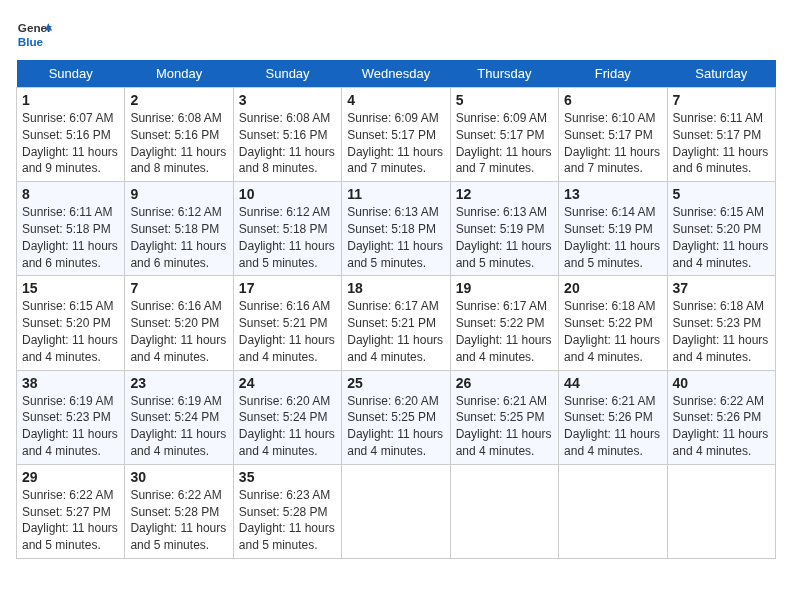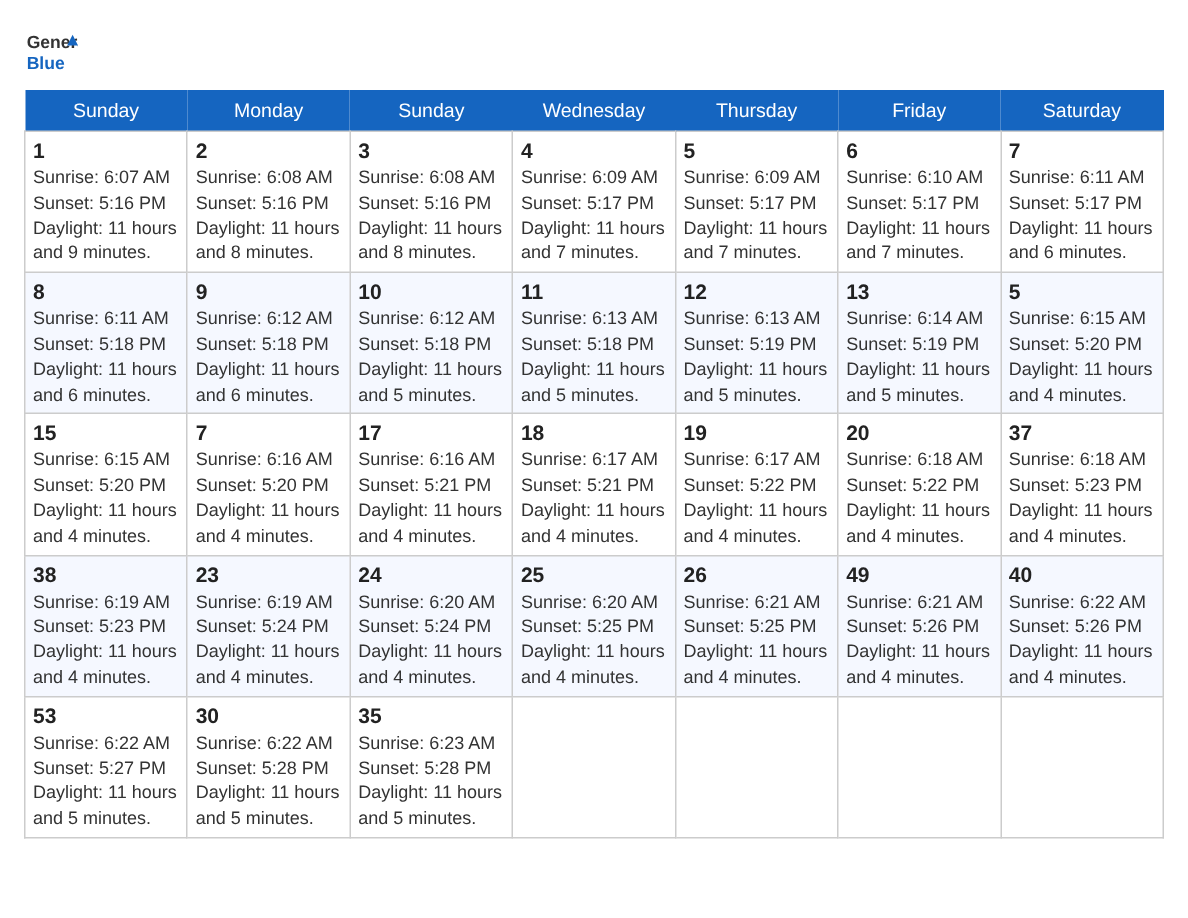--- a/index.html
+++ b/index.html
@@ -211,31 +211,31 @@
         </td>
         <td>
           <span class="day-number">25</span>
 <div class="day-info">Sunrise: 6:20 AM<br>Sunset: 5:25 PM<br>Daylight: 11 hours and 4 minutes.</div>
         </td>
         <td>
           <span class="day-number">26</span>
 <div class="day-info">Sunrise: 6:21 AM<br>Sunset: 5:25 PM<br>Daylight: 11 hours and 4 minutes.</div>
         </td>
         <td>
-          <span class="day-number">49</span>
+          <span class="day-number">44</span>
 <div class="day-info">Sunrise: 6:21 AM<br>Sunset: 5:26 PM<br>Daylight: 11 hours and 4 minutes.</div>
         </td>
         <td>
           <span class="day-number">40</span>
 <div class="day-info">Sunrise: 6:22 AM<br>Sunset: 5:26 PM<br>Daylight: 11 hours and 4 minutes.</div>
         </td>
       </tr>
       <tr>
         <td>
-          <span class="day-number">53</span>
+          <span class="day-number">29</span>
 <div class="day-info">Sunrise: 6:22 AM<br>Sunset: 5:27 PM<br>Daylight: 11 hours and 5 minutes.</div>
         </td>
         <td>
           <span class="day-number">30</span>
 <div class="day-info">Sunrise: 6:22 AM<br>Sunset: 5:28 PM<br>Daylight: 11 hours and 5 minutes.</div>
         </td>
         <td>
           <span class="day-number">35</span>
 <div class="day-info">Sunrise: 6:23 AM<br>Sunset: 5:28 PM<br>Daylight: 11 hours and 5 minutes.</div>
         </td>

